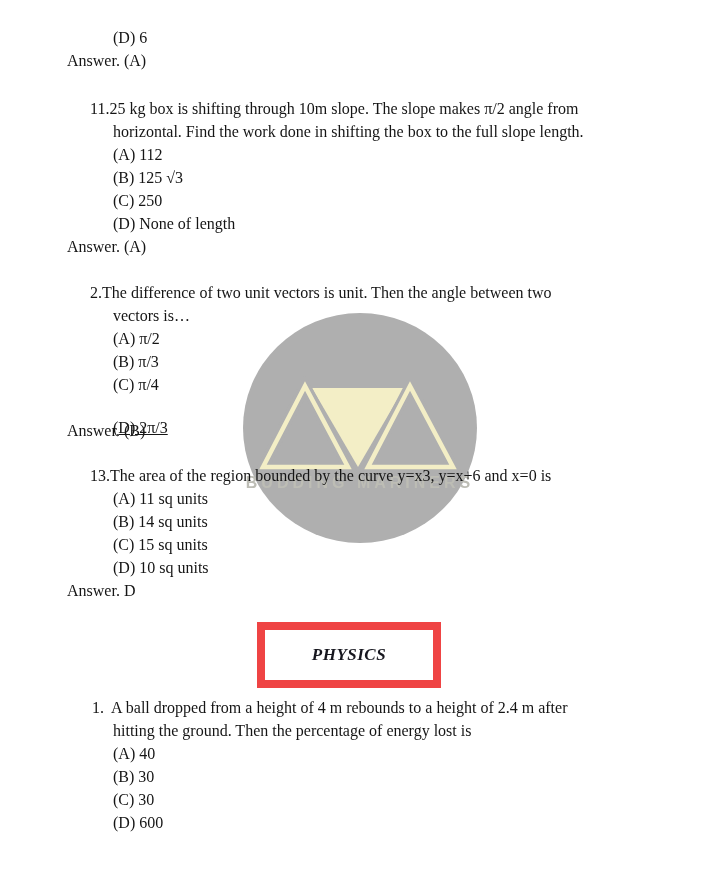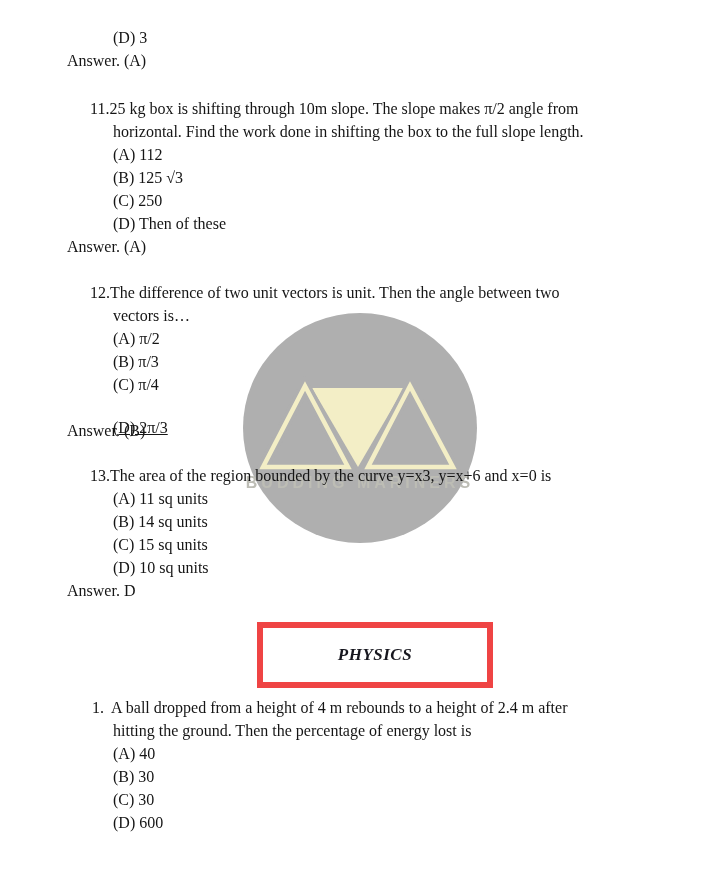--- a/index.html
+++ b/index.html
@@ -38,22 +38,22 @@
   #q12l1{top:281px;} #q12l2{top:304px;}
   #q12o0{top:327px;} #q12o1{top:350px;} #q12o2{top:373px;} #q12o3{top:416px;text-decoration:underline;}
   #q12a{top:419px;}
   #q13l1{top:464px;}
   #q13o0{top:487px;} #q13o1{top:510px;} #q13o2{top:533px;} #q13o3{top:556px;}
   #q13a{top:579px;}
   #p1l1{top:696px;left:92px;} #p1l2{top:719px;}
   #p1o0{top:742px;} #p1o1{top:765px;} #p1o2{top:788px;} #p1o3{top:811px;}
   
   .physics-box{
-    position:absolute;left:257px;top:622px;width:236px;height:66px;
-    border:6px solid #ef4444;background:#ffffff;box-sizing:border-box;
+    position:absolute;left:257px;top:622px;width:184px;height:66px;
+    border:8px solid #ef4444;background:#ffffff;box-sizing:border-box;
     display:flex;align-items:center;justify-content:center;z-index:3;
   }
   .physics-box .title{
     font-size:17px;font-weight:bold;font-style:italic;color:#17171f;
     letter-spacing:0.5px;
   }
 </style>
 </head>
 <body>
 
@@ -63,32 +63,32 @@
   <polygon points="69,75 161,75 115,154" fill="#f3eec6"></polygon>
 
   <polygon points="62,73 20,154 105,154" fill="none" stroke="#afafaf" stroke-width="11"></polygon>
   <polygon points="62,73 20,154 105,154" fill="none" stroke="#f3eec6" stroke-width="4.5"></polygon>
 
   <polygon points="167,73 125,154 210,154" fill="none" stroke="#afafaf" stroke-width="11"></polygon>
   <polygon points="167,73 125,154 210,154" fill="none" stroke="#f3eec6" stroke-width="4.5"></polygon>
 </svg>
 <div class="wm-brand">BUDDING MARINERS</div>
 
-<div class="line" id="t1">(D) 3</div>
+<div class="line" id="t1">(D) 6</div>
 <div class="line ans" id="t2">Answer. (A)</div>
 
 <div class="line qfirst" id="q11l1">11.25 kg box is shifting through 10m slope. The slope makes π/2 angle from</div>
 <div class="line cont" id="q11l2">horizontal. Find the work done in shifting the box to the full slope length.</div>
 <div class="line opt" id="q11o0">(A) 112</div>
 <div class="line opt" id="q11o1">(B) 125 √3</div>
 <div class="line opt" id="q11o2">(C) 250</div>
-<div class="line opt" id="q11o3">(D) Then of these</div>
+<div class="line opt" id="q11o3">(D) None of length</div>
 <div class="line ans" id="q11a">Answer. (A)</div>
 
-<div class="line qfirst" id="q12l1">12.The difference of two unit vectors is unit. Then the angle between two</div>
+<div class="line qfirst" id="q12l1">2.The difference of two unit vectors is unit. Then the angle between two</div>
 <div class="line cont" id="q12l2">vectors is…</div>
 <div class="line opt" id="q12o0">(A) π/2</div>
 <div class="line opt" id="q12o1">(B) π/3</div>
 <div class="line opt" id="q12o2">(C) π/4</div>
 <div class="line opt" id="q12o3">(D) 2π/3</div>
 <div class="line ans" id="q12a">Answer. (B)</div>
 
 <div class="line qfirst" id="q13l1">13.The area of the region bounded by the curve y=x3, y=x+6 and x=0 is</div>
 <div class="line opt" id="q13o0">(A) 11 sq units</div>
 <div class="line opt" id="q13o1">(B) 14 sq units</div>

